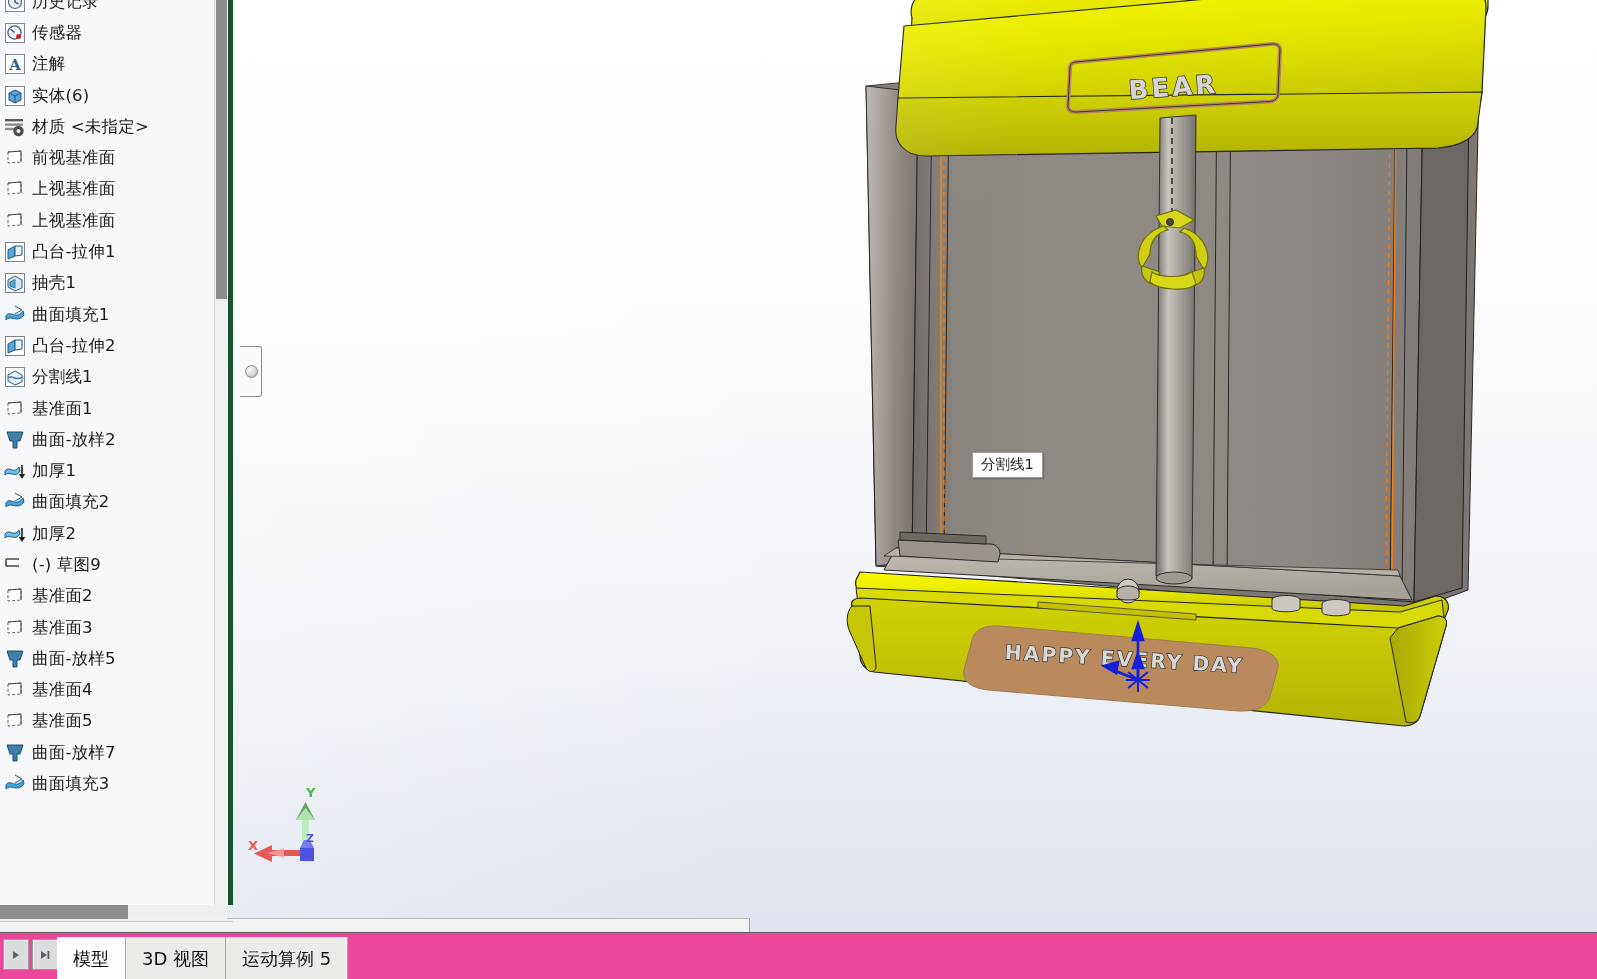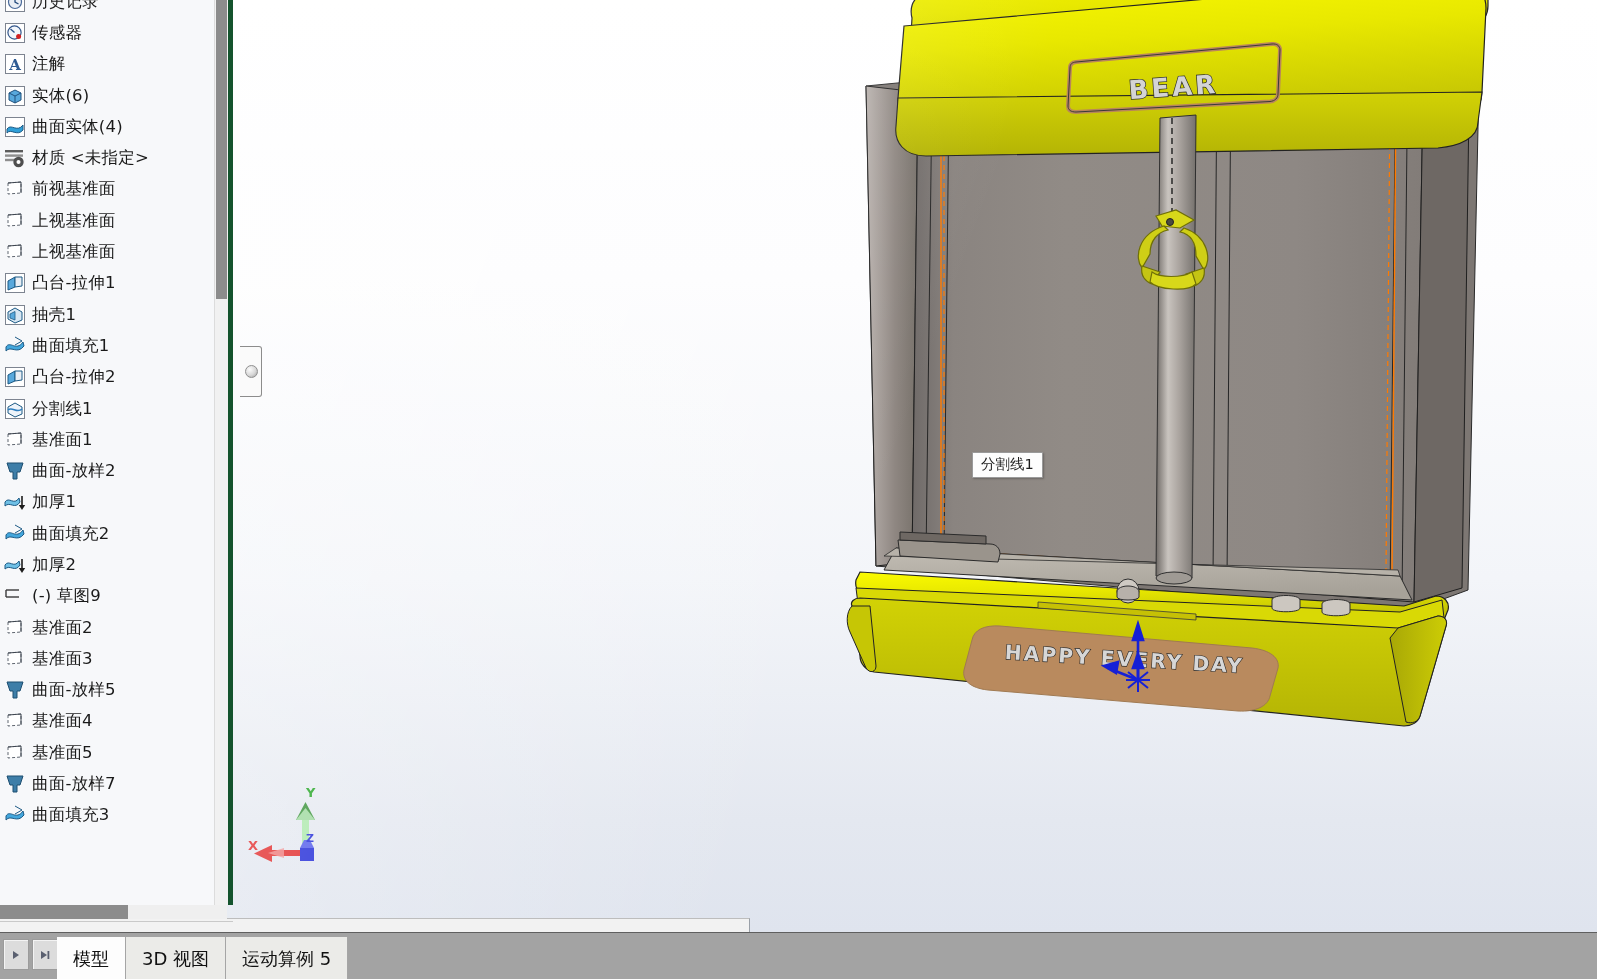--- a/index.html
+++ b/index.html
@@ -94,21 +94,21 @@
   #splitterGrip{
     position:absolute;left:245px;top:365px;width:11px;height:11px;
     border-radius:50%;
     background:radial-gradient(circle at 35% 32%,#fbfbfb 0%,#d8d8d8 55%,#9b9b9b 100%);
     border:1px solid #8f8f8f;
   }
 
   
   #tabbar{
     position:absolute;left:0;top:932px;width:1597px;height:47px;
-    background:#a3a3a3;border-top:1px solid #5f5f5f;
+    background:#ec4899;border-top:1px solid #5f5f5f;
   }
   #navbtns{position:absolute;left:3px;top:6px;display:flex;gap:3px;}
   .navbtn{
     width:24px;height:29px;background:#dcdcdc;
     border:1px solid #9b9b9b;box-shadow:inset 1px 1px 0 #f3f3f3;
     display:flex;align-items:center;justify-content:center;
   }
   #tabs{position:absolute;left:57px;top:4px;display:flex;height:43px;}
   .tab{
     display:flex;align-items:center;justify-content:center;
@@ -335,27 +335,20 @@
           <span class="tl">注解</span>
         </div>
         <div class="tree-row">
           <span class="ic"><svg width="22" height="22" viewBox="0 0 22 22">
               <rect x="1.5" y="1.5" width="19" height="19" fill="#ffffff" stroke="#7d8490" stroke-width="1"></rect>
               <polygon points="5,8 11,5 17,8 17,15 11,18 5,15" fill="#58a8dc" stroke="#20527e" stroke-width="1"></polygon>
               <polyline points="5,8 11,11 17,8" fill="none" stroke="#20527e" stroke-width="1"></polyline>
               <line x1="11" y1="11" x2="11" y2="18" stroke="#20527e" stroke-width="1"></line>
             </svg></span>
           <span class="tl">实体(6)</span>
-        </div>
-        <div class="tree-row">
-          <span class="ic"><svg width="22" height="22" viewBox="0 0 22 22">
-              <rect x="1.5" y="1.5" width="19" height="19" fill="#ffffff" stroke="#7d8490" stroke-width="1"></rect>
-              <path d="M3 13 C7 7, 13 17, 19 9 L19 14 C13 21, 7 12, 3 17 Z" fill="#2f9fd8" stroke="#1d5a85" stroke-width="1"></path>
-            </svg></span>
-          <span class="tl">曲面实体(4)</span>
         </div>
         <div class="tree-row">
           <span class="ic"><svg width="22" height="22" viewBox="0 0 22 22">
               <rect x="1" y="3" width="18" height="2.4" fill="#5c5c5c"></rect>
               <rect x="1" y="7.4" width="18" height="2.4" fill="#8e8e8e"></rect>
               <rect x="1" y="11.8" width="12" height="2.4" fill="#8e8e8e"></rect>
               <circle cx="14.5" cy="15" r="5.2" fill="#4e4e4e"></circle>
               <circle cx="14.5" cy="15" r="2" fill="#ffffff"></circle>
             </svg></span>
           <span class="tl">材质 &lt;未指定&gt;</span>

